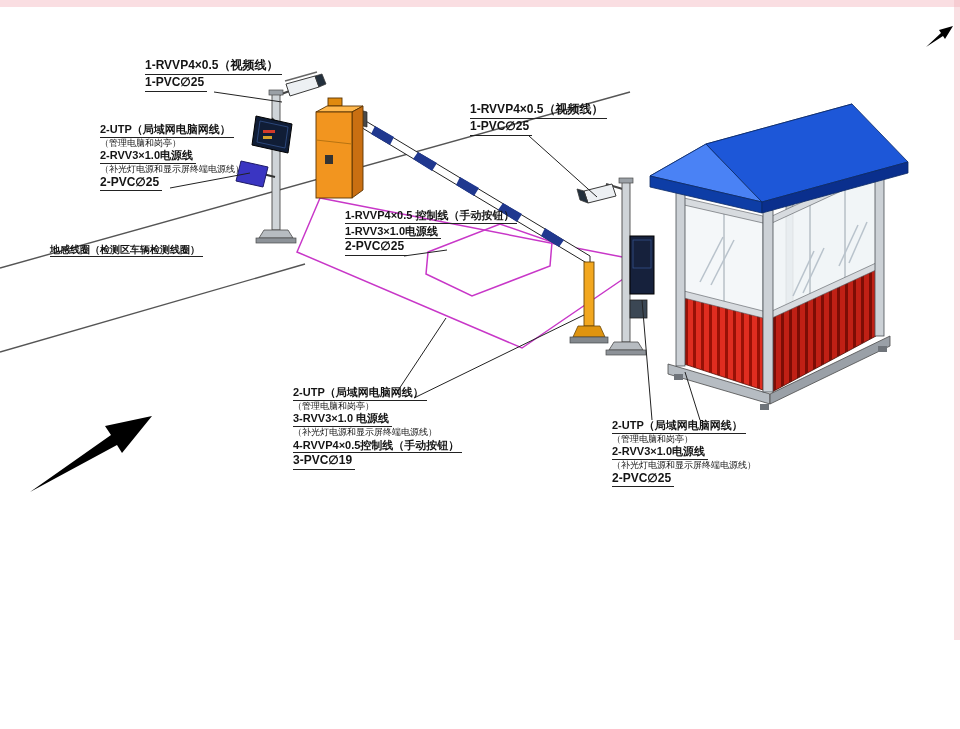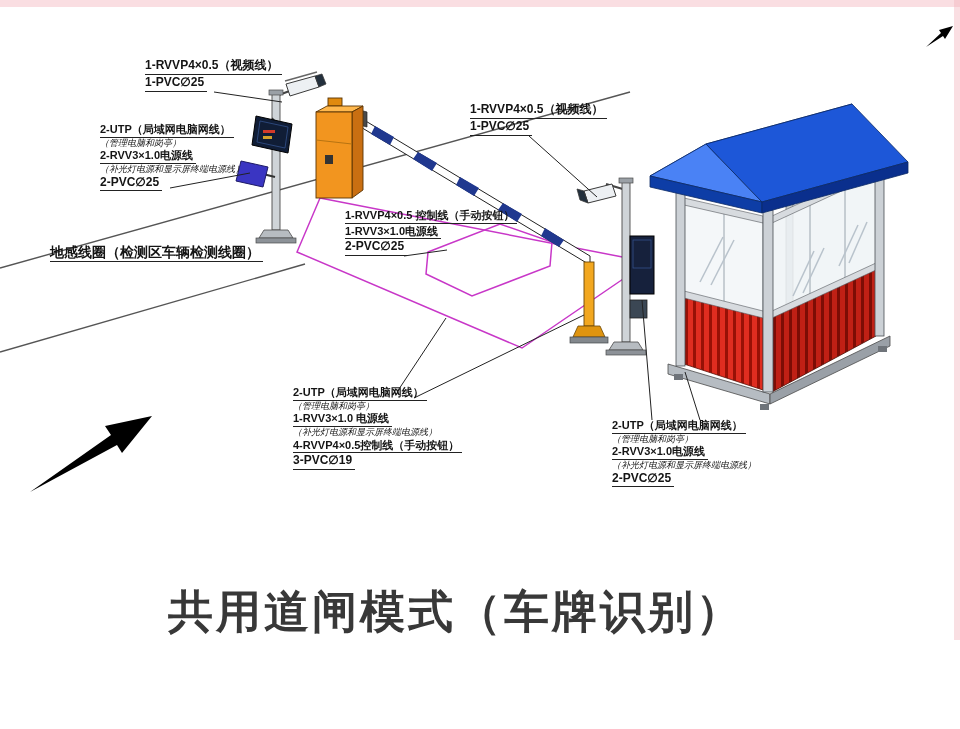--- a/index.html
+++ b/index.html
@@ -3,22 +3,22 @@
 <meta charset="utf-8">
 <style>
   html,body{margin:0;padding:0;background:#fff;}
   .stage{position:relative;width:960px;height:640px;background:#ffffff;overflow:hidden;
          font-family:"Liberation Sans",sans-serif;}
   .stage svg{position:absolute;left:0;top:0;}
   .lbl{position:absolute;color:#141414;}
   .lbl .ln{font-size:12px;font-weight:700;line-height:1.32;white-space:nowrap;
            width:fit-content;border-bottom:1.2px solid #222;padding-right:3px;}
   .lbl .ln.small-main{font-size:11px;text-align:right;}
-  .lbl .sm{font-size:9px;font-weight:400;line-height:1.2;white-space:nowrap;width:fit-content;font-style:italic;}
-  .lbl .tiny{font-size:14px;}
+  .lbl .sm{font-size:9px;font-weight:400;line-height:1.2;white-space:nowrap;width:fit-content;}
+  .lbl .tiny{font-size:10px;}
   .title{position:absolute;left:168px;top:582px;font-size:45px;font-weight:600;
          color:#383838;letter-spacing:3px;white-space:nowrap;}
   .tint{position:absolute;pointer-events:none;background:rgba(242,176,186,0.42);}
   .tint-top{left:0;top:0;width:960px;height:7px;}
   .tint-bottom{left:0;top:719px;width:960px;height:10px;}
   .tint-right{left:954px;top:0;width:6px;height:729px;}
 </style>
 </head>
 <body>
 
@@ -203,33 +203,32 @@
 </div>
 
 <div class="lbl" style="left:470px;top:102px">
   <div class="ln">1-RVVP4×0.5（视频线）</div>
   <div class="ln">1-PVC∅25</div>
 </div>
 
 <div class="lbl" style="left:293px;top:385px">
   <div class="ln small-main">2-UTP（局域网电脑网线）</div>
   <div class="sm">（管理电脑和岗亭）</div>
-  <div class="ln small-main">1-RVV3×1.0 电源线</div>
+  <div class="ln small-main">3-RVV3×1.0 电源线</div>
   <div class="sm">（补光灯电源和显示屏终端电源线）</div>
   <div class="ln small-main">4-RVVP4×0.5控制线（手动按钮）</div>
   <div class="ln">3-PVC∅19</div>
 </div>
 
 <div class="lbl" style="left:612px;top:418px">
   <div class="ln small-main">2-UTP（局域网电脑网线）</div>
   <div class="sm">（管理电脑和岗亭）</div>
   <div class="ln small-main">2-RVV3×1.0电源线</div>
   <div class="sm">（补光灯电源和显示屏终端电源线）</div>
   <div class="ln">2-PVC∅25</div>
 </div>
 
-<div class="title">共用道闸模式（车牌识别）</div>
 
 <div class="tint tint-top"></div>
 <div class="tint tint-bottom"></div>
 <div class="tint tint-right"></div>
 
 </div>
 
 </body></html>

